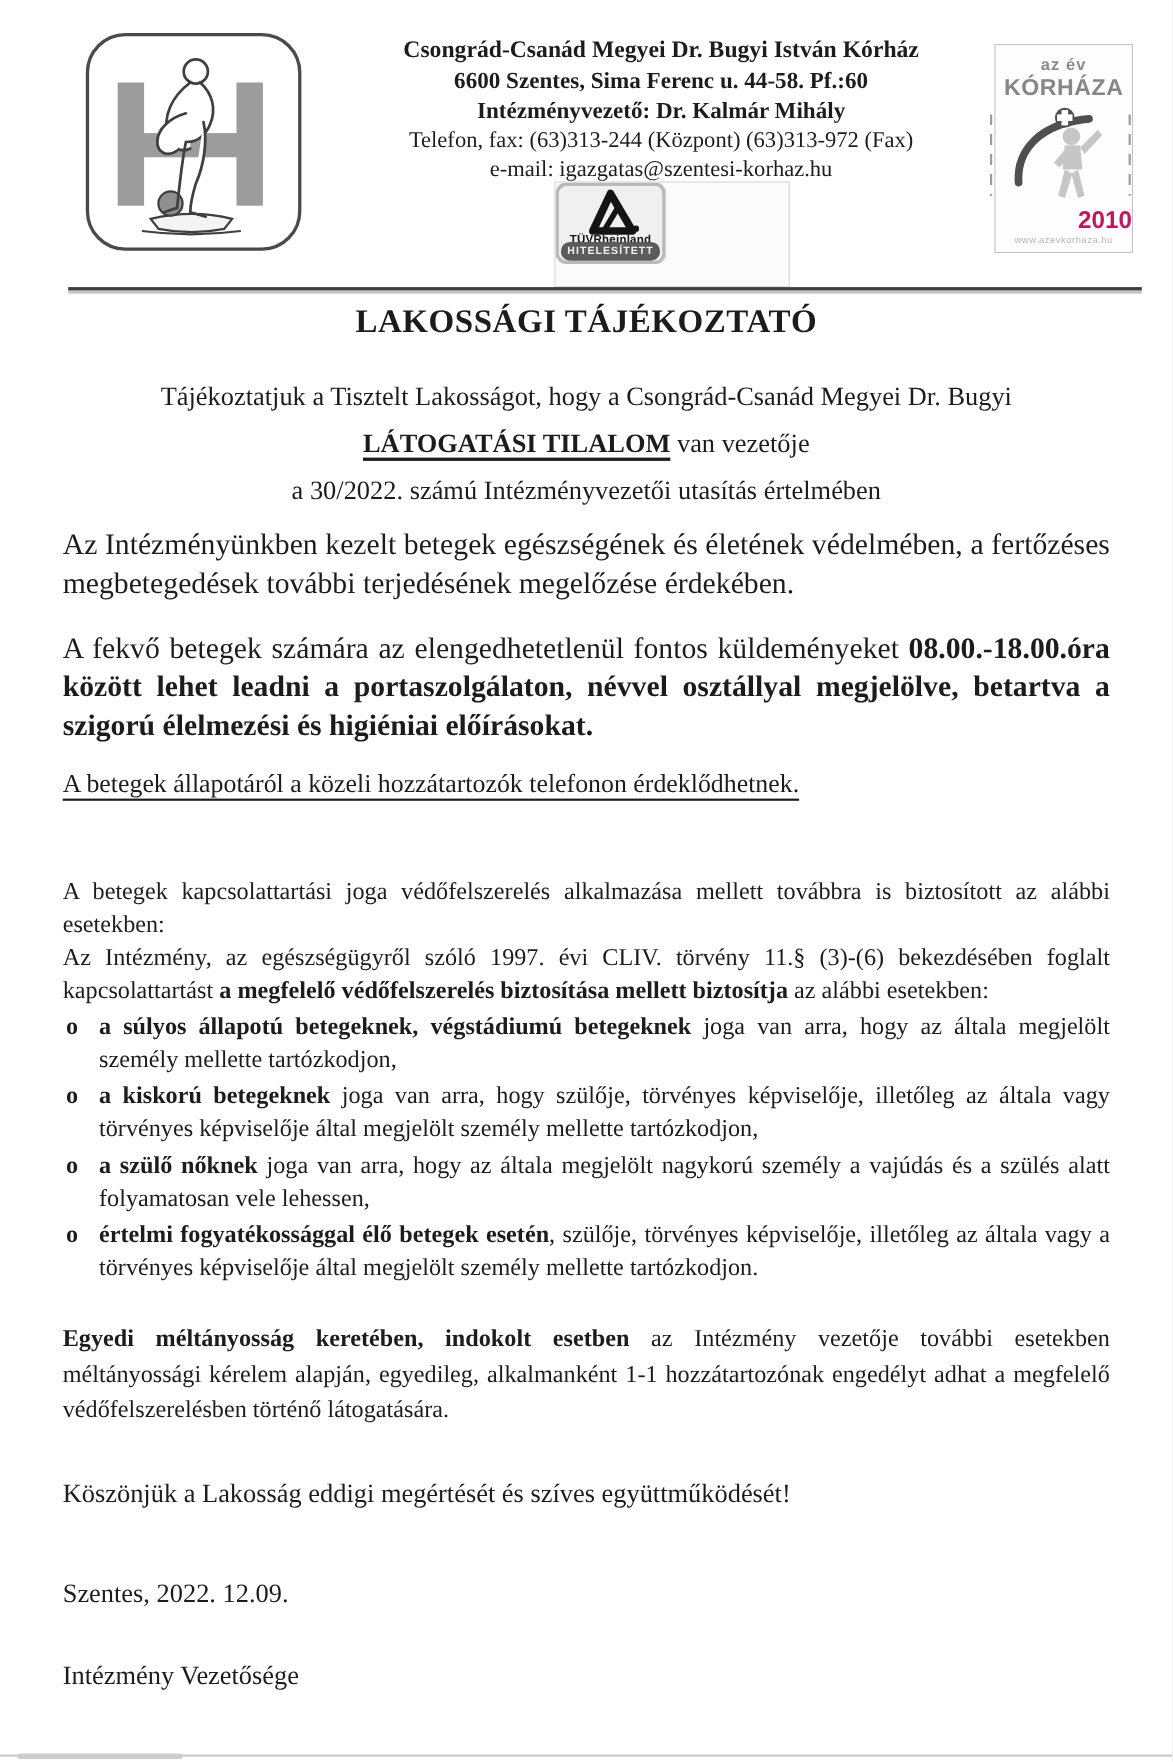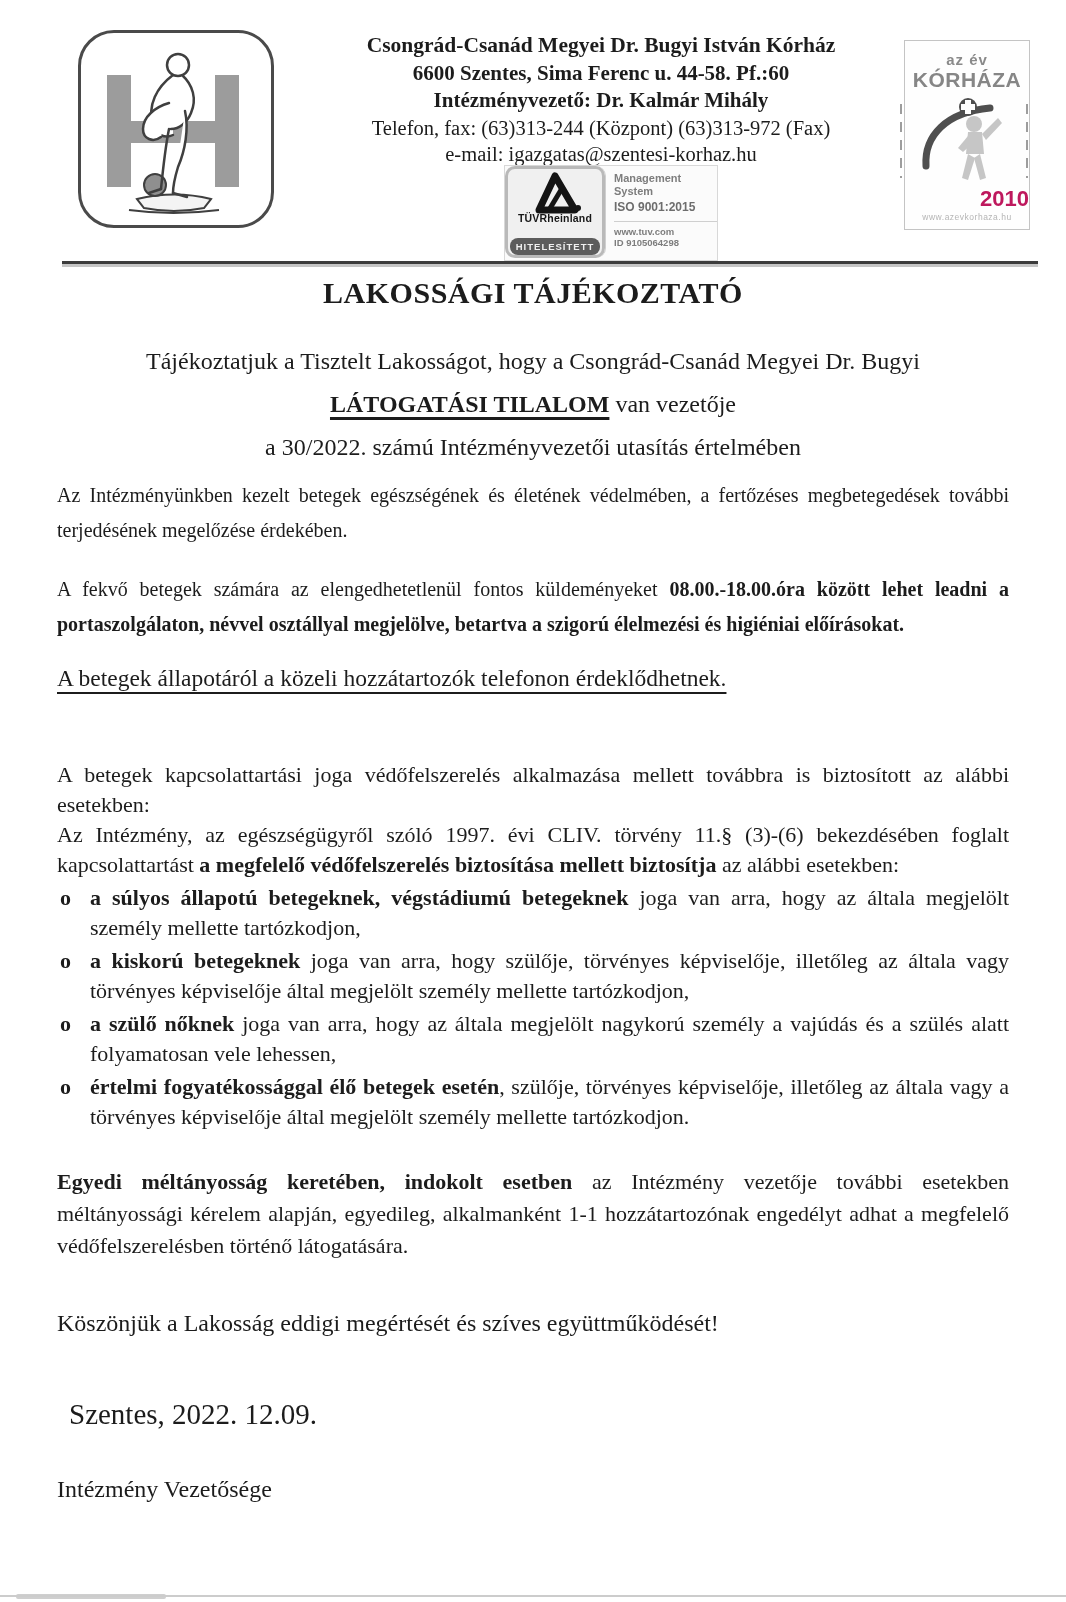--- a/index.html
+++ b/index.html
@@ -27,21 +27,21 @@
   .head-dir{font-weight:bold;font-size:21px;}
   .head-tel{font-size:20.5px;}
   .head-mail{font-size:20.5px;}
   
   .tuv{
     position:absolute;left:488px;top:165px;width:212px;height:94px;
     display:flex;font-family:"Liberation Sans", sans-serif;
     background:#fbfbfb;border:1px solid #d8d8d8;
   }
   .tuv-left{
-    position:relative;width:100px;height:92px;
+    position:relative;width:100px;height:74px;
     background:#f0f0f0;border-right:1px solid #cfcfcf;
     border-radius:10px;box-shadow:inset 0 0 0 3px #b9b9b9;
   }
   .tuv-tri{display:block;margin:4px auto 0 auto;}
   .tuv-brand{display:block;text-align:center;font-size:10.5px;font-weight:bold;color:#161616;letter-spacing:0.2px;margin-top:-2px;}
   .tuv-banner{
     position:absolute;bottom:3px;left:5px;right:5px;height:17px;
     background:#5c5c5c;border-radius:8px;color:#efefef;
     font-size:9.5px;font-weight:bold;text-align:center;line-height:17px;letter-spacing:1px;
   }
@@ -72,35 +72,35 @@
     background:#3c3c3c;box-shadow:0 3px 0 rgba(150,150,150,.55);
   }
   
   .content{position:absolute;left:57px;top:268px;width:952px;}
   .doc-title{
     text-align:center;font-size:30px;font-weight:bold;margin:8px 0 0 0;
     letter-spacing:0.5px;
   }
   .intro{margin-top:30px;text-align:center;font-size:24px;line-height:43px;}
   .intro .ul{text-decoration:underline;text-decoration-thickness:2.5px;text-underline-offset:5px;}
-  .para{font-size:20px;line-height:35px;margin:0;}
+  .para{font-size:27px;line-height:35px;margin:0;}
   .justify{text-align:justify;}
   .p-protect{margin-top:9px;}
   .p-parcel{margin-top:24px;}
   .p-phone{margin-top:19px;font-size:23.5px;}
   .p-phone span{text-decoration:underline;text-decoration-thickness:2px;text-underline-offset:6px;}
   .small-sect{font-size:22px;line-height:30px;}
   .p-rights{margin-top:64px;}
   .bullets{margin:0;padding:0;list-style:none;}
   .bullet{display:flex;margin-top:3px;}
   .bullet .marker{width:30px;flex:0 0 30px;font-weight:bold;padding-left:3px;}
   .bullet .btxt{flex:1;text-align:justify;}
   .p-discret{margin-top:34px;line-height:32px;}
   .p-thanks{margin-top:44px;font-size:24px;}
-  .p-date{margin-top:56px;font-size:29px;margin-left:12px;}
+  .p-date{margin-top:56px;font-size:24px;}
   .p-sign{margin-top:40px;font-size:24px;text-align:left;padding-right:64px;}
   
   .scan-bottom{position:absolute;left:0;bottom:5px;width:100%;height:2px;background:#cccccc;}
   .scan-smudge{position:absolute;left:16px;bottom:3px;width:150px;height:5px;background:#a8a8a8;opacity:.55;border-radius:2px;}
 </style>
 </head>
 <body>
 
 <div class="page">
 
@@ -140,29 +140,20 @@
 
     <div class="tuv">
       <div class="tuv-left">
         <svg class="tuv-tri" width="52" height="44" viewBox="0 0 52 44">
           <path d="M26 6 L46 40 L10 40 Z" fill="none" stroke="#141414" stroke-width="7" stroke-linejoin="round"></path>
           <path d="M20 40 L32 20" stroke="#141414" stroke-width="5"></path>
           <circle cx="49" cy="38" r="3" fill="#141414"></circle>
         </svg>
         <span class="tuv-brand">TÜVRheinland</span>
         <div class="tuv-banner">HITELESÍTETT</div>
-      </div>
-      <div class="tuv-right">
-        <div class="tuv-mgmt">Management</div>
-        <div class="tuv-mgmt">System</div>
-        <div class="tuv-iso">ISO 9001:2015</div>
-        <div class="tuv-sub">
-          <div class="tuv-url">www.tuv.com</div>
-          <div class="tuv-id">ID 9105064298</div>
-        </div>
       </div>
     </div>
 
     <div class="award">
       <div class="award-top">az év</div>
       <div class="award-name">KÓRHÁZA</div>
       <svg width="110" height="92" viewBox="0 0 110 92">
 
         <path d="M14 74 C 12 44, 34 20, 78 16" fill="none" stroke="#4f4f4f" stroke-width="7" stroke-linecap="round"></path>
 

